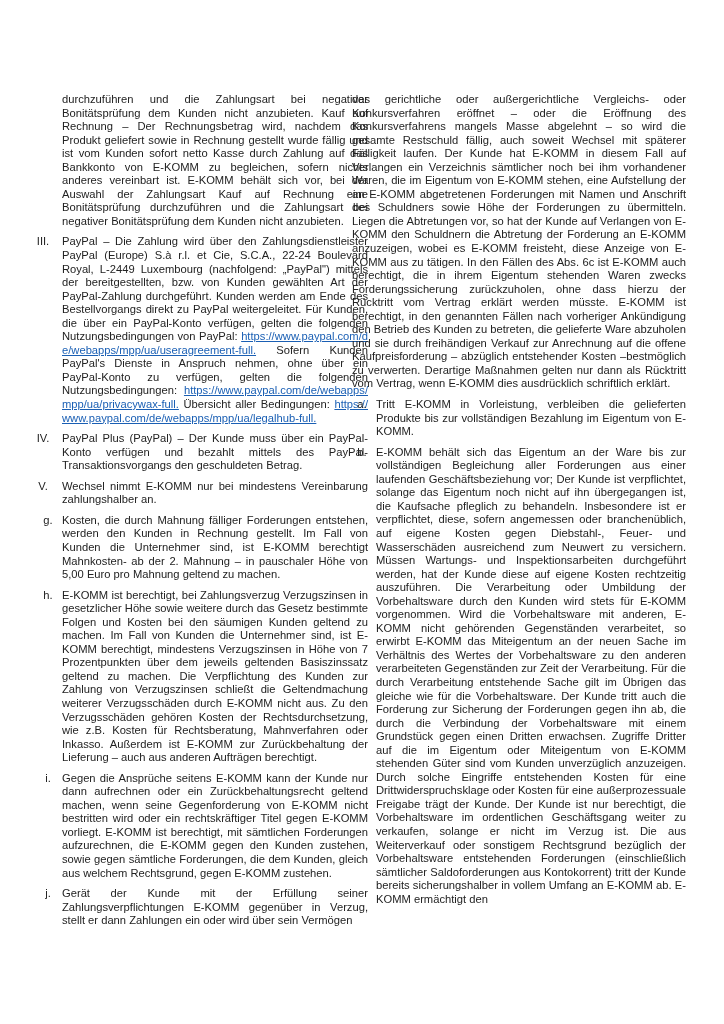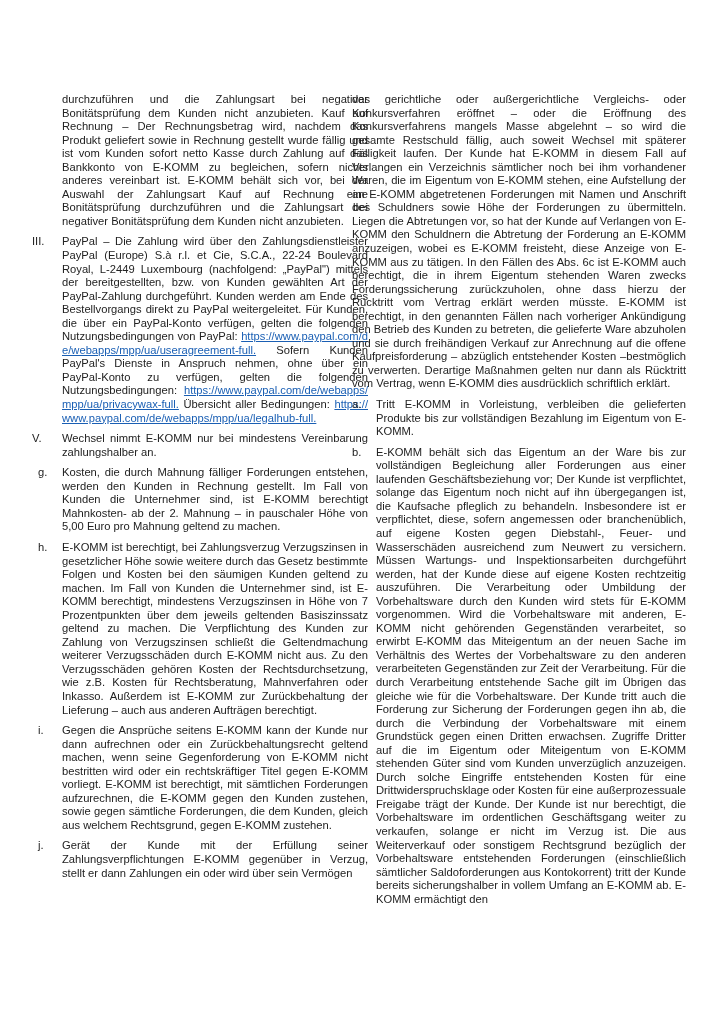--- a/index.html
+++ b/index.html
@@ -3,39 +3,43 @@
 <meta charset="utf-8">
 <style>
   html, body { margin: 0; padding: 0; background: #ffffff; }
   body { width: 724px; height: 1024px; position: relative; overflow: hidden;
          font-family: "Liberation Sans", sans-serif; color: #222; }
   .col { position: absolute; top: 55px; font-size: 11.2px; line-height: 13.55px; margin-top: 38px; }
   .col-left { left: 38px; width: 330px; }
   .col-right { left: 352px; width: 334px; }
   p { margin: 0; text-align: justify; }
   .item { position: relative; padding-left: 24px; margin-top: 7px; }
-  .item .marker { position: absolute; left: 0; top: 0; width: 20px; text-align: left; }
+  .item .marker { position: absolute; left: 0; top: 0; width: 20px; text-align: center; }
   .item.roman .marker { left: -6px; width: 22px; }
   .item p { text-align: justify; }
   .cont { padding-left: 24px; }
   .cont-right { padding-left: 0; }
   a { color: #1a5fb4; text-decoration: underline; word-break: break-all; }
   h3 { font-size: 11.2px; font-weight: bold; margin: 10px 0 6px 0; }
 </style>
 </head>
 <body>
 
 <div class="col col-left">
   <p class="cont">durchzuführen und die Zahlungsart bei negativer Bonitätsprüfung dem Kunden nicht anzubieten. Kauf auf Rechnung – Der Rechnungsbetrag wird, nachdem das Produkt geliefert sowie in Rechnung gestellt wurde fällig und ist vom Kunden sofort netto Kasse durch Zahlung auf das Bankkonto von E-KOMM zu begleichen, sofern nichts anderes vereinbart ist. E-KOMM behält sich vor, bei der Auswahl der Zahlungsart Kauf auf Rechnung eine Bonitätsprüfung durchzuführen und die Zahlungsart bei negativer Bonitätsprüfung dem Kunden nicht anzubieten.</p>
 
   <div class="item roman">
     <span class="marker">III.</span>
     <p><span>PayPal – Die Zahlung wird über den Zahlungsdienstleister PayPal (Europe) S.à r.l. et Cie, S.C.A., 22-24 Boulevard Royal, L-2449 Luxembourg (nachfolgend: „PayPal") mittels der bereitgestellten, bzw. von Kunden gewählten Art der PayPal-Zahlung durchgeführt. Kunden werden am Ende des Bestellvorgangs direkt zu PayPal weitergeleitet. Für Kunden, die über ein PayPal-Konto verfügen, gelten die folgenden Nutzungsbedingungen von PayPal: </span><a>https://www.paypal.com/de/webapps/mpp/ua/useragreement-full.</a><span> Sofern Kunden PayPal's Dienste in Anspruch nehmen, ohne über ein PayPal-Konto zu verfügen, gelten die folgenden Nutzungsbedingungen: </span><a>https://www.paypal.com/de/webapps/mpp/ua/privacywax-full.</a><span> Übersicht aller Bedingungen: </span><a>https://www.paypal.com/de/webapps/mpp/ua/legalhub-full.</a></p>
   </div>
 
+  <div class="item roman">
+    <span class="marker">IV.</span>
+    <p>PayPal Plus (PayPal) – Der Kunde muss über ein PayPal-Konto verfügen und bezahlt mittels des PayPal-Transaktionsvorgangs den geschuldeten Betrag.</p>
+  </div>
 
   <div class="item roman">
     <span class="marker">V.</span>
     <p>Wechsel nimmt E-KOMM nur bei mindestens Vereinbarung zahlungshalber an.</p>
   </div>
 
   <div class="item">
     <span class="marker">g.</span>
     <p>Kosten, die durch Mahnung fälliger Forderungen entstehen, werden den Kunden in Rechnung gestellt. Im Fall von Kunden die Unternehmer sind, ist E-KOMM berechtigt Mahnkosten- ab der 2. Mahnung – in pauschaler Höhe von 5,00 Euro pro Mahnung geltend zu machen.</p>
   </div>

